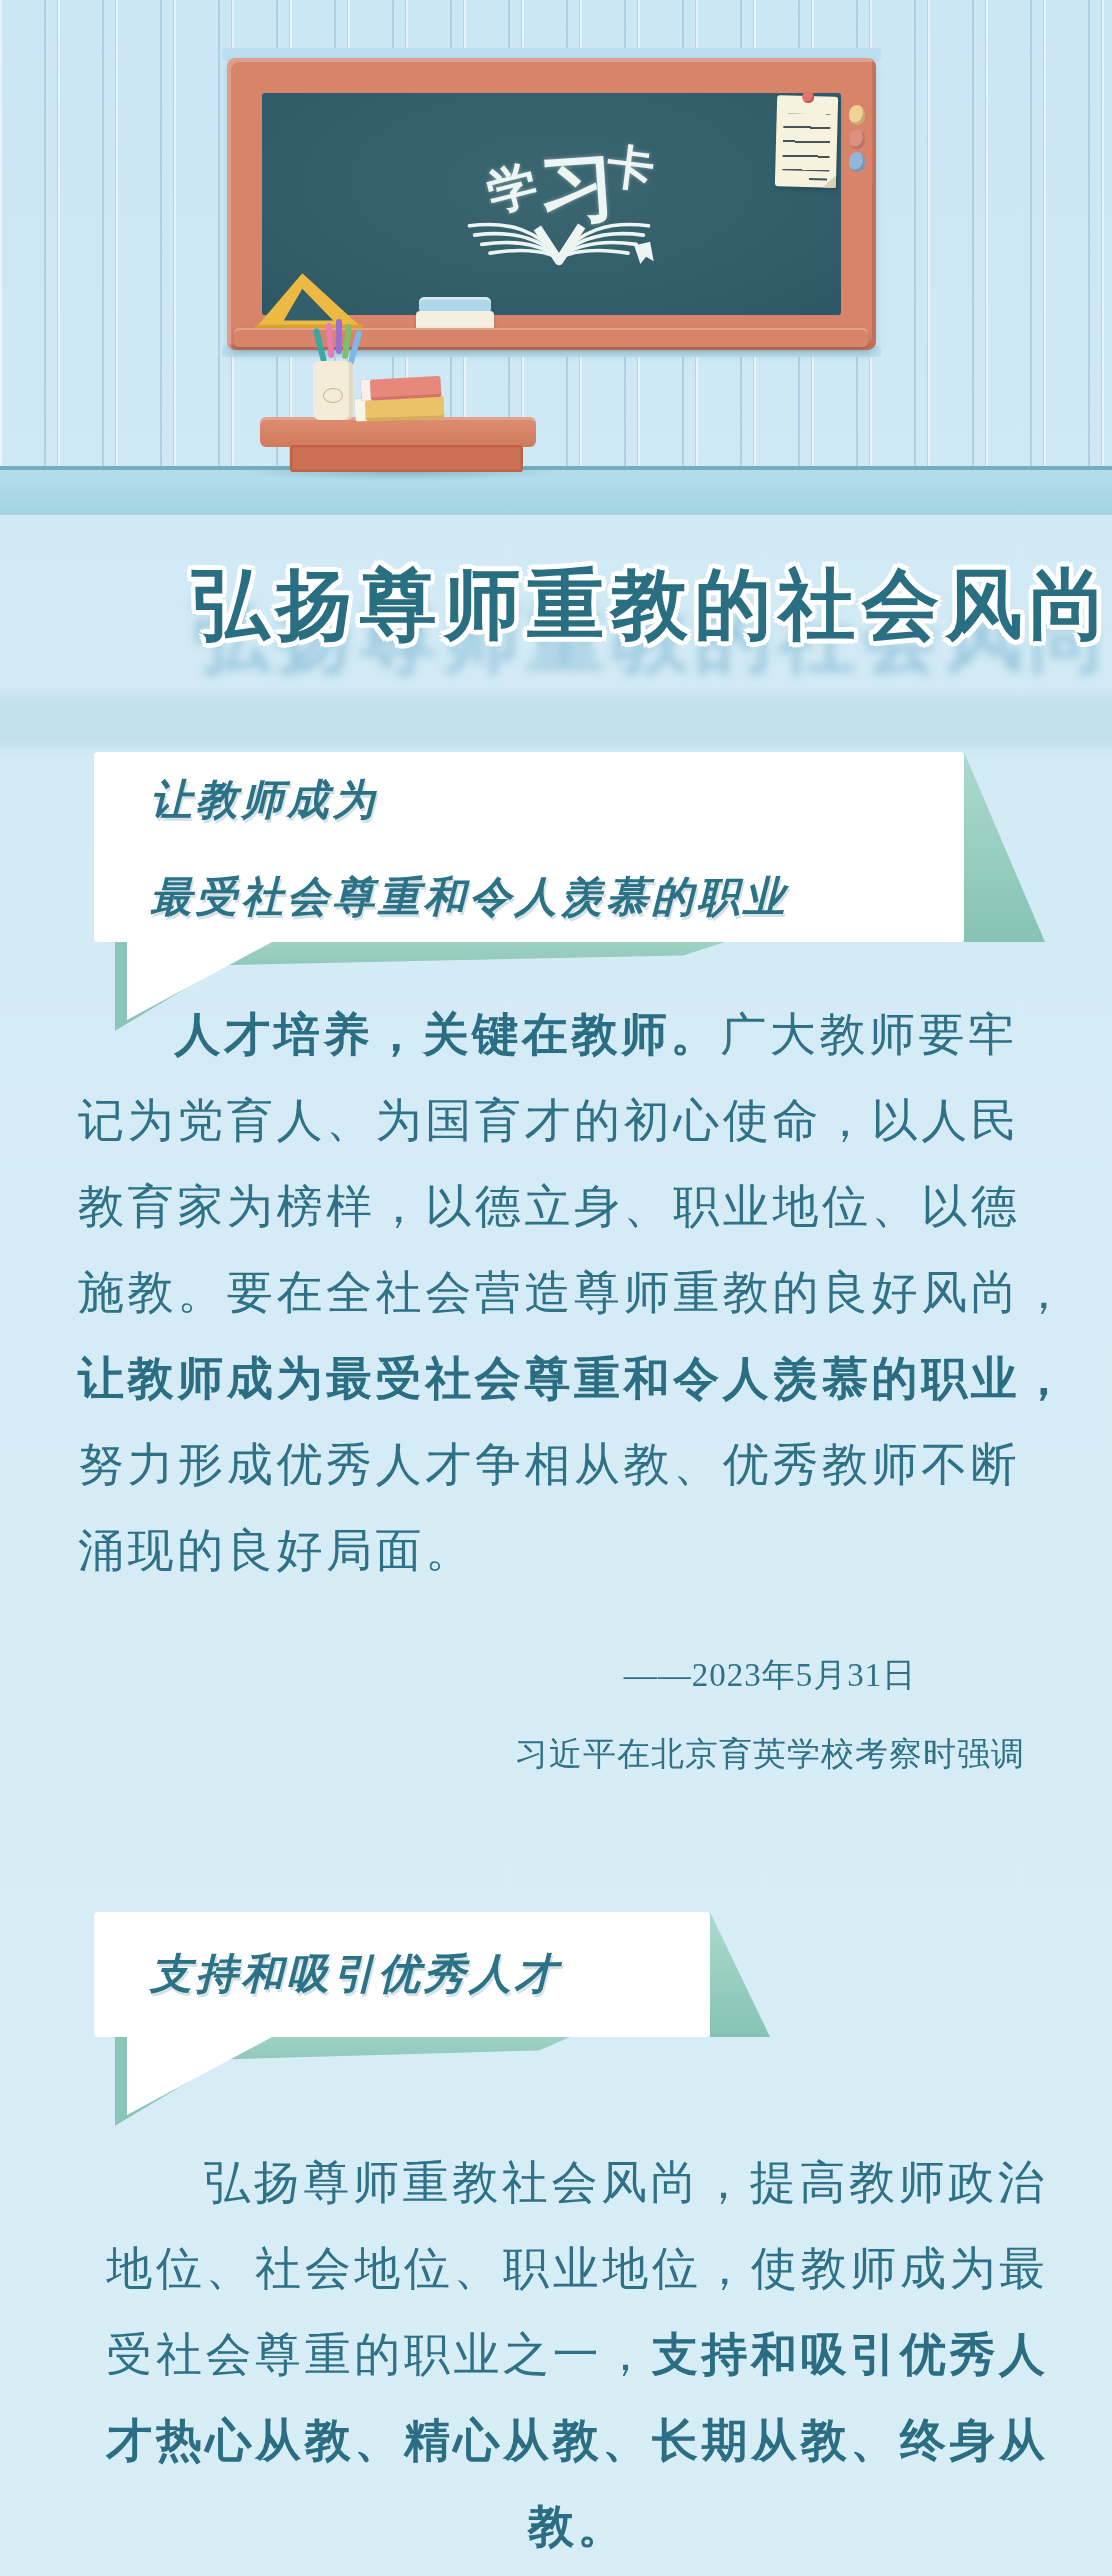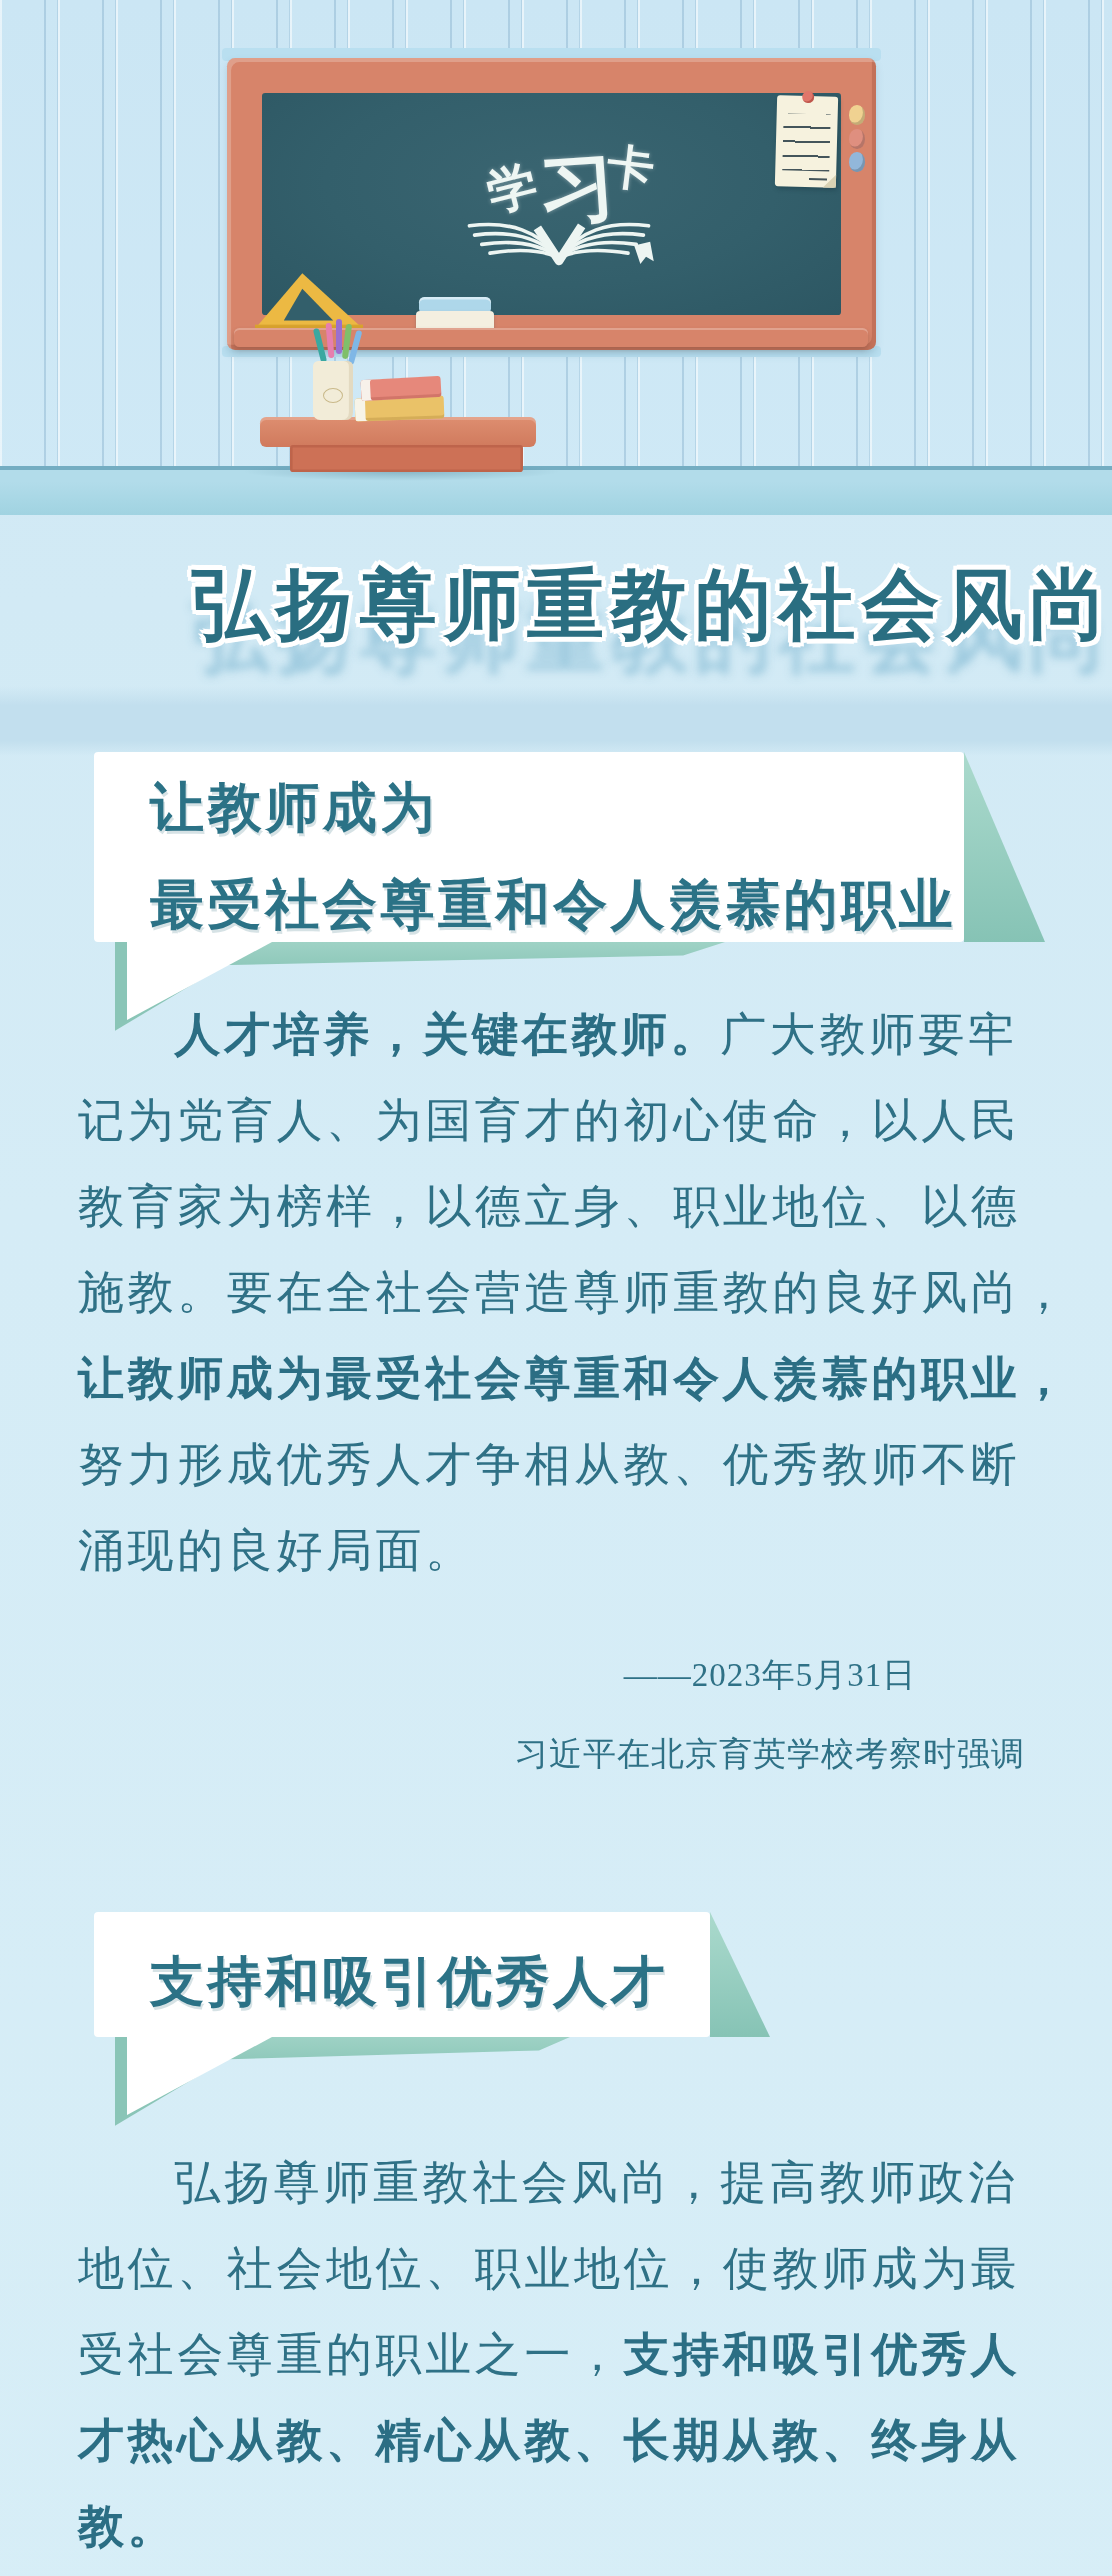--- a/index.html
+++ b/index.html
@@ -83,37 +83,37 @@
   .bubble .fold{position:absolute;left:100%;top:0;height:100%;
     background:linear-gradient(180deg,#abdacd 0%,#86c3b5 100%);
     clip-path:polygon(0 0,100% 100%,0 100%);}
   .bubble .tail-strip{position:absolute;top:100%;left:33px;height:32px;
     background:linear-gradient(180deg,#9ed2c5,#8ac5b7);
     clip-path:polygon(0 0,100% 0,93% 42%,9% 75%,0 100%);}
   .bubble .tail-sliver{position:absolute;top:100%;left:20.6px;width:149px;height:89px;background:#8ac5b7;
     clip-path:polygon(0 0,100% 0,0 100%);}
   .bubble .tail-point{position:absolute;top:100%;left:33px;width:145px;height:78px;background:#ffffff;
     clip-path:polygon(0 0,100% 0,0 100%);}
-  .bubble .htext{position:absolute;left:56px;color:#2b7286;font-weight:bold;font-size:54px;letter-spacing:3.6px;
-    white-space:nowrap;text-shadow:1.5px 3.1px 0 rgba(27,92,110,.18);}
+  .bubble .htext{position:absolute;left:56px;color:#2b7286;font-weight:bold;font-size:42px;letter-spacing:3.6px;
+    white-space:nowrap;text-shadow:1.5px 3.1px 0 rgba(27,92,110,.18);font-style:italic;}
   #bubble1{left:94px;top:752px;width:870px;height:190px;}
   #bubble1 .fold{width:81px;}
   #bubble1 .h1{top:19.6px;}
   #bubble1 .h2{top:117px;}
   #bubble2{left:94px;top:1912px;width:616px;height:125px;}
   #bubble2 .fold{width:60px;}
   #bubble2 .h1{top:34px;}
 
   
   .body-par{position:absolute;left:78px;width:999px;color:#2f7186;font-size:46px;letter-spacing:3.6px;}
   .bline{height:86px;line-height:86px;white-space:nowrap;font-weight:500;}
   .bline:first-child{text-indent:2.1em;}
   .bline .em{font-weight:900;color:#2b6e84;}
   #body1{top:992px;font-family:Liberation Serif, serif;}
-  #body2{top:2139px;}
+  #body2{top:2139px;text-align:center;}
 
   
   .attr{position:absolute;right:88px;text-align:center;color:#2f7186;
     font-family:"Liberation Serif","DejaVu Serif",serif;font-size:33px;letter-spacing:1px;line-height:79px;white-space:nowrap;}
   #attr1{top:1636px;}
 </style>
 </head>
 <body>
 
 <div id="canvas">

